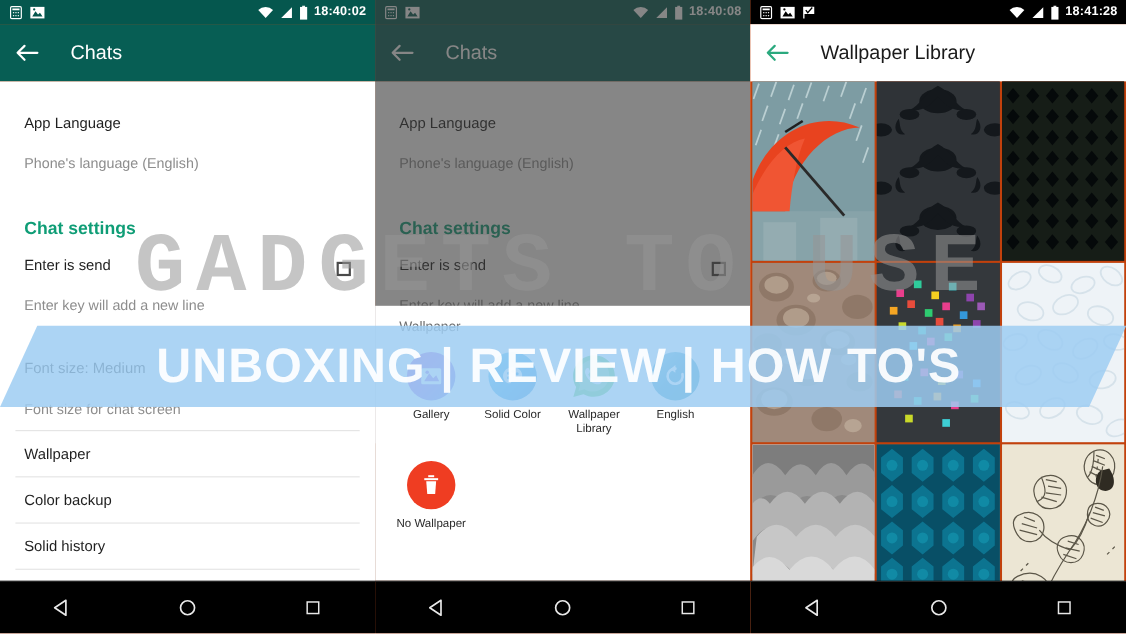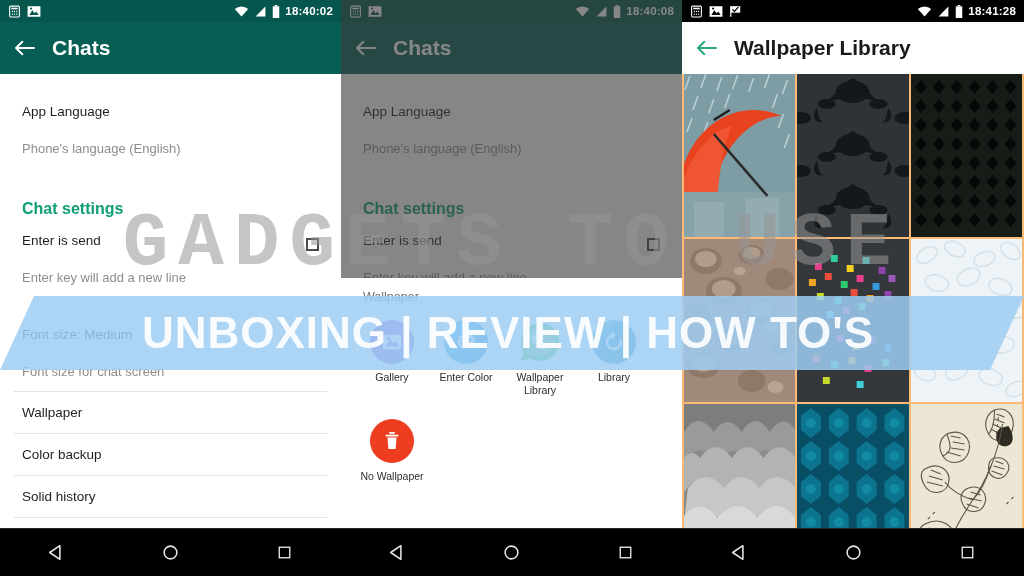--- a/index.html
+++ b/index.html
@@ -5,21 +5,21 @@
   * { box-sizing: border-box; margin: 0; padding: 0; }
   body {
     width: 1024px; height: 576px;
     background: #ffffff;
     font-family: "Liberation Sans", sans-serif;
     overflow: hidden;
     position: relative;
   }
   .stage { position: relative; width: 1024px; height: 576px; display: flex; }
 
-  .panel { position: relative; height: 576px; overflow: hidden; background: #fdba74; }
+  .panel { position: relative; height: 576px; overflow: hidden; background: #c2410c; }
   .panel1 { width: 341px; }
   .panel2 { width: 341px; }
   .panel3 { width: 342px; }
 
   
   .statusbar {
     height: 22px; display: flex; align-items: center;
     padding: 0 8px; font-size: 11.5px; font-weight: bold; color: #fff;
   }
   .sb-teal { background: #05574e; }
@@ -27,21 +27,21 @@
   .sb-left { display: flex; align-items: center; gap: 6px; }
   .sb-right { margin-left: auto; display: flex; align-items: center; gap: 5px; }
   .sb-time { letter-spacing: .2px; font-size: 11.5px; }
 
   .ic { display: block; }
 
   
   .appbar { height: 52px; display: flex; align-items: center; padding: 0 14px; }
   .appbar-teal { background: #075e54; }
   .appbar-white { background: #fff; }
-  .appbar-title { font-size: 21px; font-weight: bold; margin-left: 16px; }
+  .appbar-title { font-size: 18px; font-weight: normal; margin-left: 28px; }
   .title-light { color: #fff; }
   .title-dark { color: #1a1a1a; }
   .backarrow { width: 22px; height: 18px; }
 
   
   .list { padding: 0 0 12px 0; background: #fff; }
   .row { padding: 13px 22px 11px 22px; position: relative; }
   .row-title { font-size: 13.5px; color: #1f1f1f; line-height: 1.25; }
   .row-sub { font-size: 13px; color: #8d8d8d; margin-top: 20px; line-height: 1.25; }
   .section-hdr { font-size: 16px; color: #0f9d76; font-weight: bold; padding: 6px 22px 2px 22px; }
@@ -299,42 +299,42 @@
         <div class="choice">
           <div class="choice-ic ic-solid">
             <svg width="22" height="22" viewBox="0 0 24 24">
                 <path d="M12 3 C6.5 3 2.5 7 2.5 12 C2.5 16 6 19 9 19 C11 19 10.5 16.5 12.5 16.5 L15 16.5 C18.5 16.5 21.5 14.5 21.5 11 C21.5 6.5 17.5 3 12 3 Z" fill="#ffffff"></path>
                 <circle cx="8" cy="9" r="1.5" fill="#1d9ae8"></circle>
                 <circle cx="12.5" cy="7" r="1.5" fill="#1d9ae8"></circle>
                 <circle cx="16.5" cy="9.5" r="1.5" fill="#1d9ae8"></circle>
                 <circle cx="8" cy="13.5" r="1.5" fill="#1d9ae8"></circle>
               </svg>
           </div>
-          <div class="choice-label">Enter Color</div>
+          <div class="choice-label">Solid Color</div>
         </div>
 
         <div class="choice">
           <div class="choice-ic ic-lib">
             <svg width="44" height="44" viewBox="0 0 44 44">
               <path d="M22 3 C11.5 3 3 11.5 3 22 C3 25.6 4 29 5.8 31.9 L3.2 40.8 L12.4 38.3 C15.2 39.8 18.5 40.7 22 40.7 C32.5 40.7 41 32.2 41 21.7 C41 11.3 32.5 3 22 3 Z" fill="#4bc959"></path>
               <path d="M22 7 C13.7 7 7 13.7 7 22 C7 25 7.9 27.8 9.4 30.1 L7.8 35.4 L13.3 33.8 C15.5 35.2 18.1 36 21 36 C29.3 36 36 29.3 36 21 C36 12.9 29.3 7 22 7 Z" fill="#ffffff" opacity="0.28"></path>
               <path d="M16.5 14.5 C15.8 14.5 15 14.8 14.6 15.6 C14.1 16.5 13.4 18 14.3 20.3 C15.3 22.9 17 25.3 19.3 27 C21.6 28.7 24.5 29.6 26 29.4 C27.1 29.3 28.4 28.4 28.9 27.4 C29.3 26.6 29.3 25.9 29.2 25.7 C29 25.5 26.2 24.1 25.8 24 C25.4 23.8 25.1 23.8 24.8 24.3 C24.5 24.8 23.8 25.6 23.6 25.9 C23.4 26.1 23.1 26.2 22.7 26 C22.3 25.8 20.6 25.2 18.9 23.5 C17.6 22.2 17.1 21.1 16.9 20.7 C16.7 20.3 16.9 20.1 17.1 19.9 C17.3 19.7 17.6 19.3 17.8 19 C18 18.7 18.1 18.5 18.3 18.2 C18.4 17.9 18.4 17.6 18.3 17.4 C18.2 17.1 17.5 15.3 17.2 14.8 C17 14.5 16.8 14.5 16.5 14.5 Z" fill="#ffffff"></path>
             </svg>
           </div>
           <div class="choice-label">Wallpaper Library</div>
         </div>
 
         <div class="choice">
           <div class="choice-ic ic-default">
             <svg width="22" height="22" viewBox="0 0 24 24">
                 <path d="M12 4.5 A7.5 7.5 0 1 0 19 10" fill="none" stroke="#ffffff" stroke-width="2.6" stroke-linecap="round"></path>
                 <polygon points="12,1 12,8.5 7,5" fill="#ffffff"></polygon>
               </svg>
           </div>
-          <div class="choice-label">Library</div>
+          <div class="choice-label">English</div>
         </div>
       </div>
 
       <div class="choice-row2">
         <div class="choice">
           <div class="choice-ic ic-none">
             <svg width="18" height="20" viewBox="0 0 20 22">
                 <rect x="7" y="1" width="6" height="2" fill="#ffffff"></rect>
                 <rect x="3" y="4" width="14" height="2" fill="#ffffff"></rect>
                 <path d="M5 7 L15 7 L14 20 L6 20 Z" fill="#ffffff"></path>

